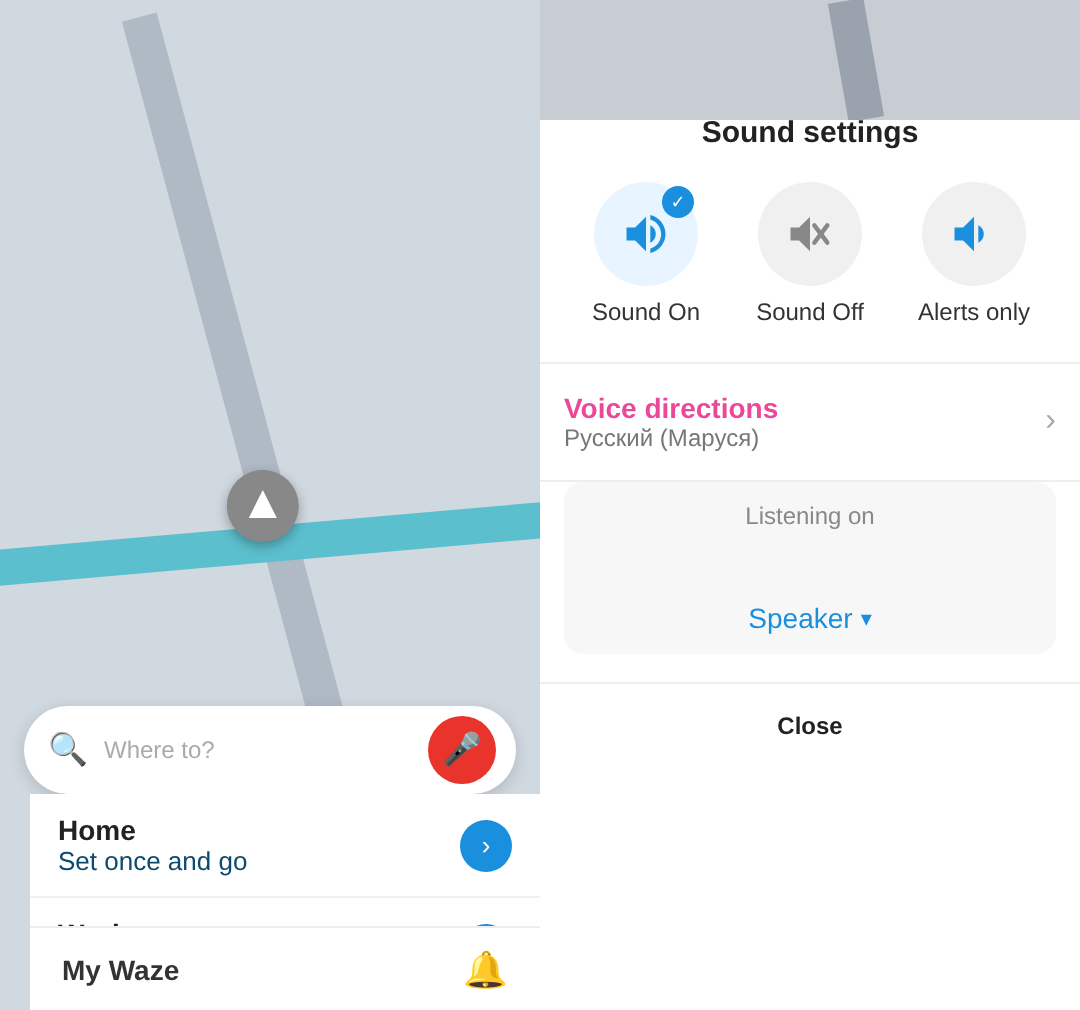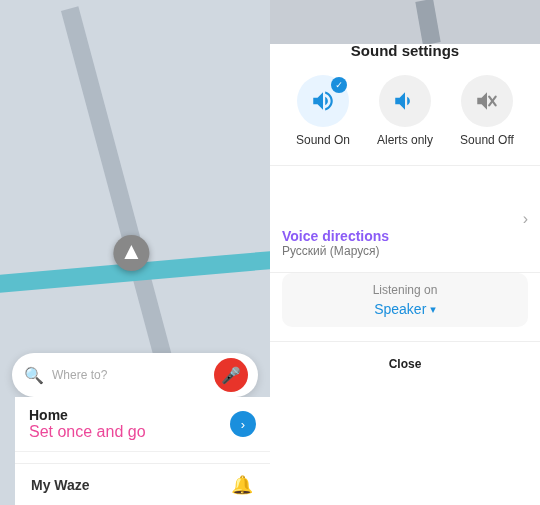--- a/index.html
+++ b/index.html
@@ -140,22 +140,22 @@
       padding: 10px 14px;
       border-bottom: 1px solid #f0f0f0;
     }
     .list-item-text {}
     .list-item-title {
       font-size: 14px;
       font-weight: 600;
       color: #222;
     }
     .list-item-subtitle {
-      font-size: 16px;
-      color: #ec4899;
+      font-size: 13px;
+      color: #0c4a6e;
     }
     .chevron-circle {
       width: 26px;
       height: 26px;
       background: #1a8fdd;
       border-radius: 50%;
       display: flex;
       align-items: center;
       justify-content: center;
       color: #fff;
@@ -289,40 +289,40 @@
     .voice-row {
       display: flex;
       align-items: center;
       justify-content: space-between;
       padding: 14px 0;
     }
     .voice-info {}
     .voice-title {
       font-size: 14px;
       font-weight: 600;
-      color: #8b5cf6;
-      margin-top: 48px;
+      color: #ec4899;
     }
     .voice-subtitle {
       font-size: 12px;
       color: #777;
     }
     .chevron-right {
       font-size: 16px;
       color: #aaa;
     }
 
     .listening-box {
       background: #f7f7f7;
       border-radius: 10px;
       padding: 10px 14px;
       display: flex;
       flex-direction: column;
       align-items: center;
       margin-bottom: 14px;
+      gap: 32px;
     }
     .listening-label {
       font-size: 12px;
       color: #888;
       margin-bottom: 4px;
     }
     .speaker-link {
       font-size: 14px;
       color: #1a8fdd;
       font-weight: 500;
@@ -412,38 +412,38 @@
             <path d="M14 3.23v2.06c2.89.86 5 3.54 5 6.71s-2.11 5.85-5 6.71v2.06c4.01-.91 7-4.49 7-8.77s-2.99-7.86-7-8.77z" fill="#1a8fdd"></path>
           </svg>
           <div class="check-badge">✓</div>
         </div>
         <span class="sound-option-label">Sound On</span>
       </div>
 
       <div class="sound-option">
         <div class="sound-icon-circle">
           <svg width="26" height="26" viewBox="0 0 24 24" fill="none">
-            <path d="M3 9v6h4l5 5V4L7 9H3z" fill="#1a8fdd"></path>
-            <path d="M16.5 12c0-1.77-1.02-3.29-2.5-4.03v8.05c1.48-.73 2.5-2.25 2.5-4.02z" fill="#1a8fdd"></path>
-          </svg>
-        </div>
-        <span class="sound-option-label">Alerts only</span>
-      </div>
-
-      <div class="sound-option">
-        <div class="sound-icon-circle">
-          <svg width="26" height="26" viewBox="0 0 24 24" fill="none">
             <path d="M3 9v6h4l5 5V4L7 9H3z" fill="#888"></path>
             <line x1="14" y1="8" x2="20" y2="16" stroke="#888" stroke-width="2" stroke-linecap="round"></line>
             <line x1="20" y1="8" x2="14" y2="16" stroke="#888" stroke-width="2" stroke-linecap="round"></line>
           </svg>
         </div>
         <span class="sound-option-label">Sound Off</span>
       </div>
 
+      <div class="sound-option">
+        <div class="sound-icon-circle">
+          <svg width="26" height="26" viewBox="0 0 24 24" fill="none">
+            <path d="M3 9v6h4l5 5V4L7 9H3z" fill="#1a8fdd"></path>
+            <path d="M16.5 12c0-1.77-1.02-3.29-2.5-4.03v8.05c1.48-.73 2.5-2.25 2.5-4.02z" fill="#1a8fdd"></path>
+          </svg>
+        </div>
+        <span class="sound-option-label">Alerts only</span>
+      </div>
+
     </div>
 
     <div class="divider"></div>
 
     <div class="voice-row">
       <div class="voice-info">
         <div class="voice-title">Voice directions</div>
         <div class="voice-subtitle">Русский (Маруся)</div>
       </div>
       <span class="chevron-right">›</span>

